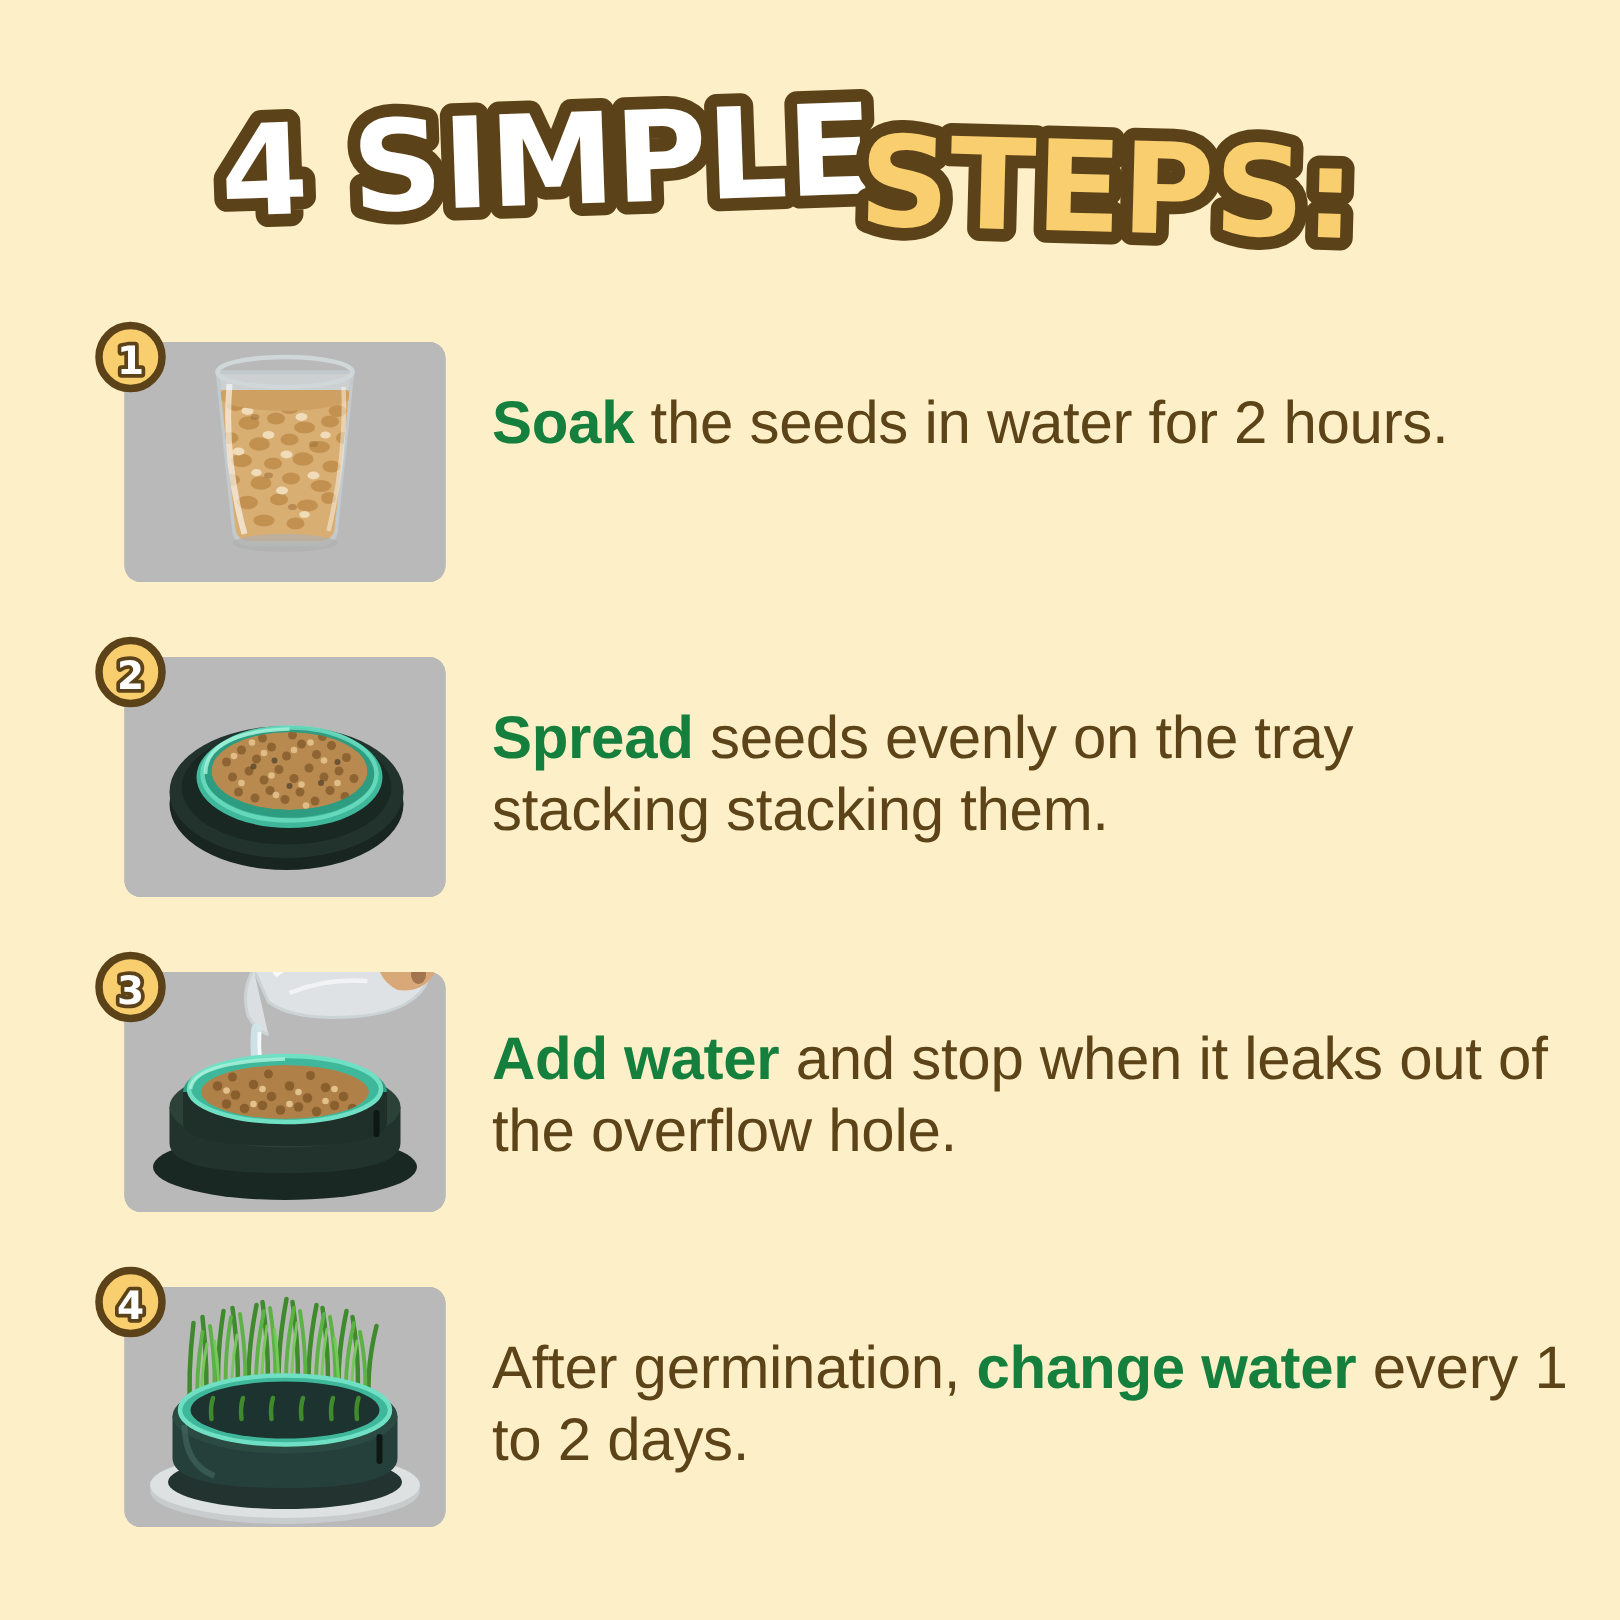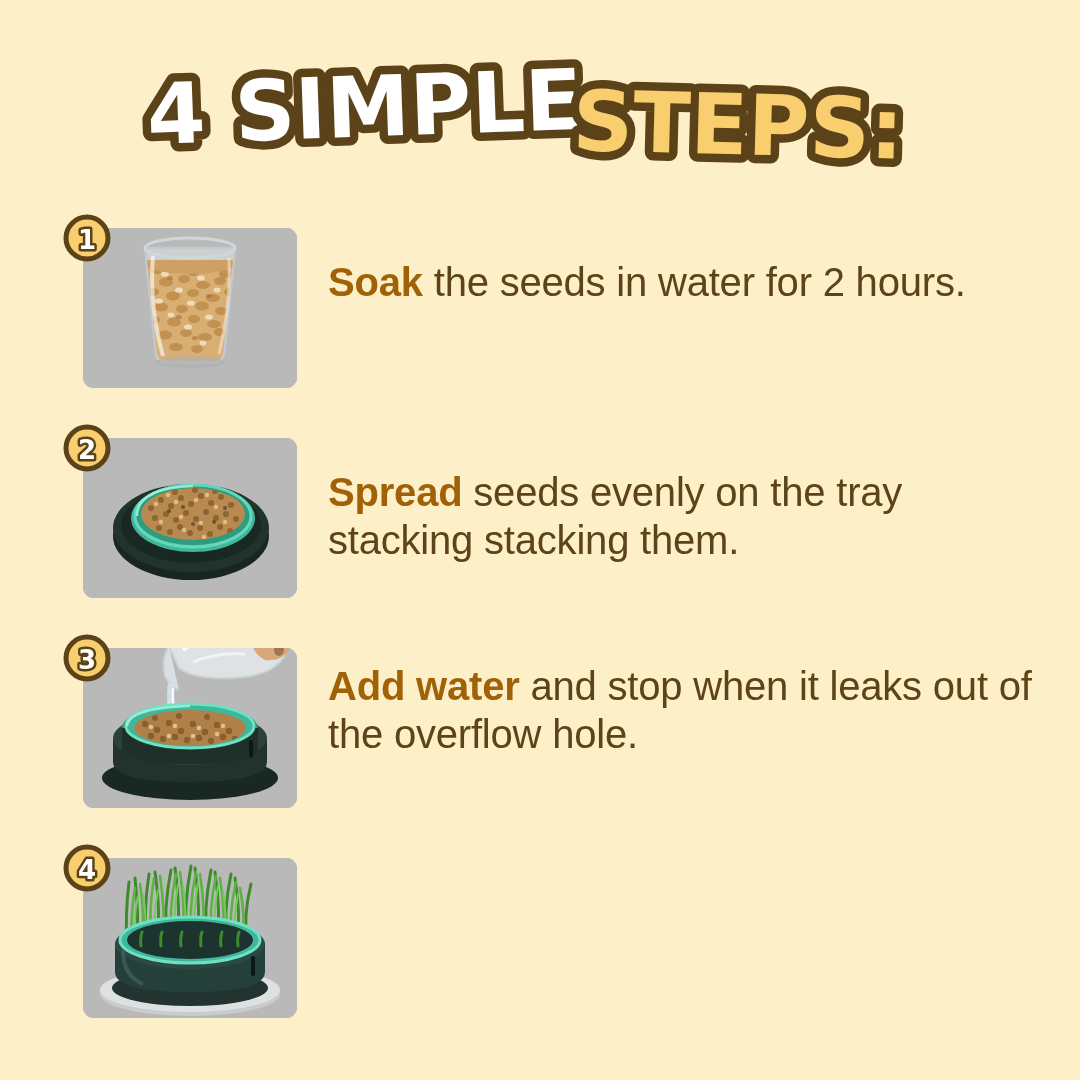--- a/index.html
+++ b/index.html
@@ -84,25 +84,25 @@
     position: absolute;
     left: 328px;
     width: 730px;
     color: #5C4418;
     font-size: 40px;
     line-height: 48px;
     letter-spacing: -0.2px;
   }
   .step-row.r1 .step-text { top: 48px; }
   .step-row.r2 .step-text { top: 48px; }
-  .step-row.r3 .step-text { top: 32px; }
+  .step-row.r3 .step-text { top: 52px; }
   .step-row.r4 .step-text { top: 48px; }
   .step-text b {
     font-weight: 700;
-    color: #a16207;
+    color: #15803d;
   }
 </style>
 </head>
 <body>
 
 <div id="title-area">
   <svg id="title-svg" width="800" height="120" viewBox="0 0 800 120">
     <defs>
       <style>
         .ttl { font-family: "DejaVu Sans", sans-serif; font-weight: 700; font-size: 84px; }
@@ -457,13 +457,16 @@
       </svg>
     </div>
   </div>
 
   <svg class="badge" viewBox="0 0 50 50">
     <circle cx="25" cy="25" r="21" fill="#F8CE6E" stroke="#5C4218" stroke-width="5"></circle>
     <text x="25" y="36" text-anchor="middle" font-family="DejaVu Sans, sans-serif" font-weight="700" font-size="26" fill="none" stroke="#5C4218" stroke-width="5" stroke-linejoin="round">4</text>
     <text x="25" y="36" text-anchor="middle" font-family="DejaVu Sans, sans-serif" font-weight="700" font-size="26" fill="#FFFFFF">4</text>
   </svg>
 
+  <div class="step-text">
+    <span>After germination, </span><b>change water</b><span> every 1 to 2 days.</span>
+  </div>
 </div>
 
 </body></html>

